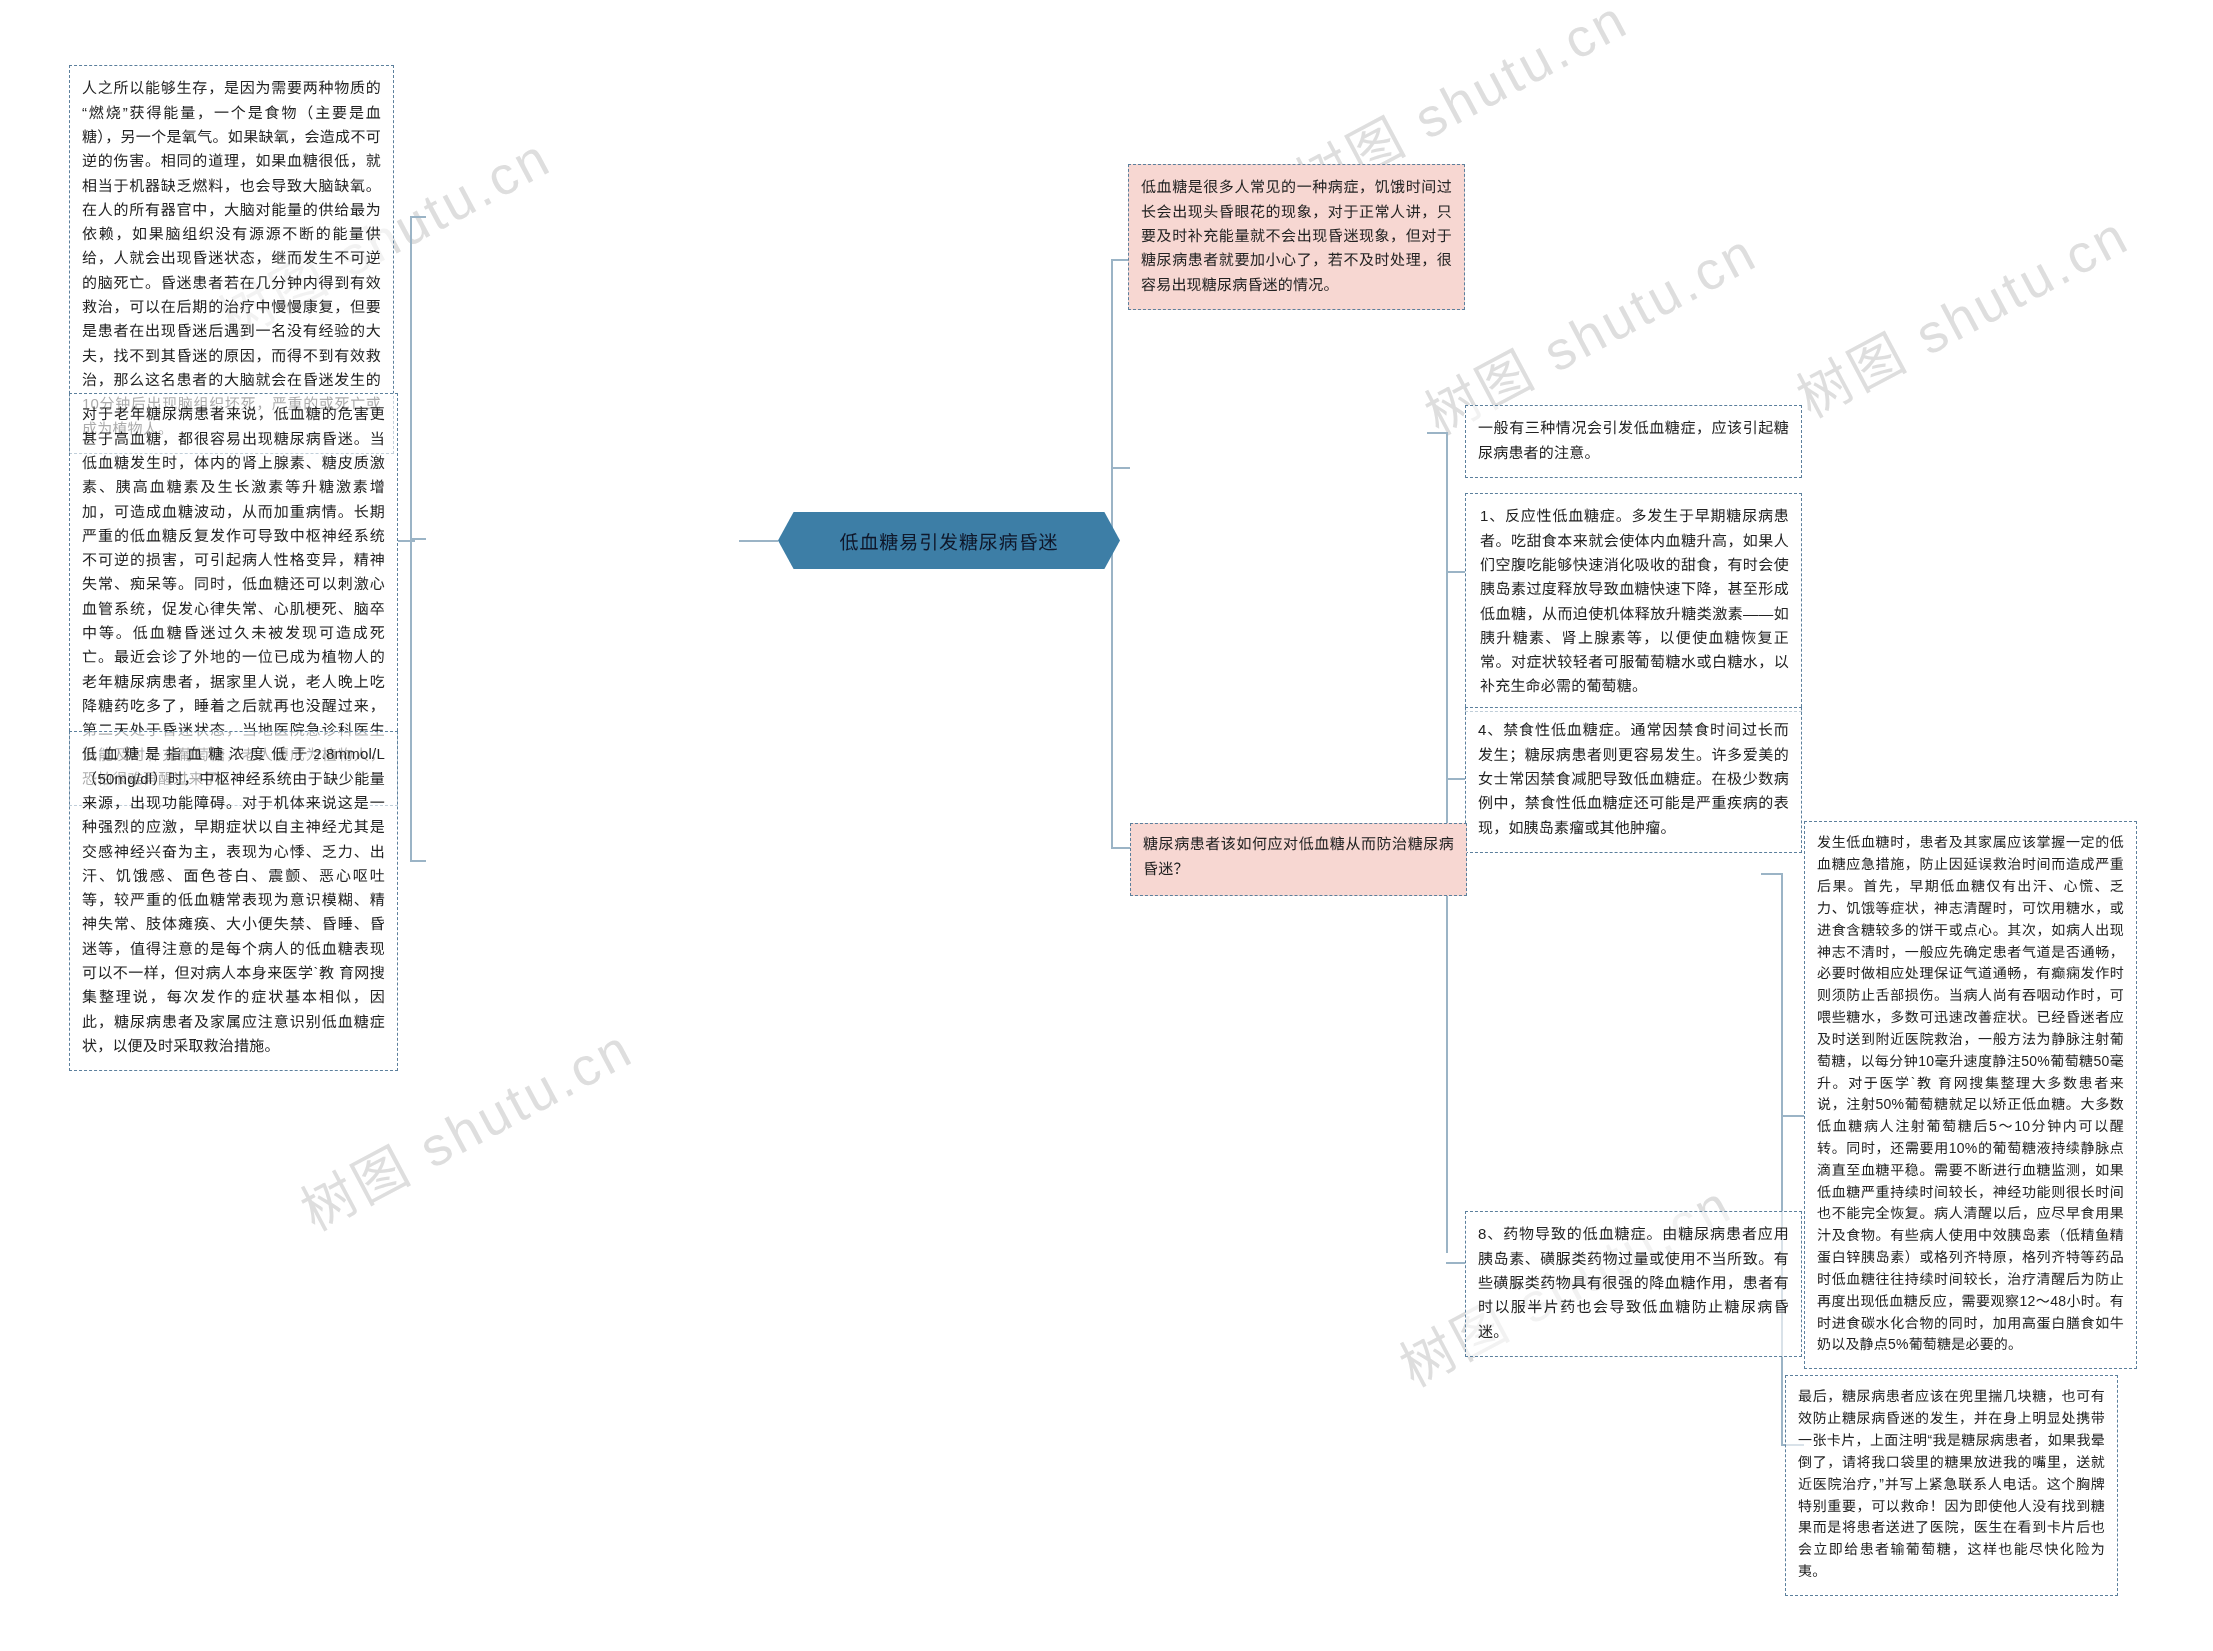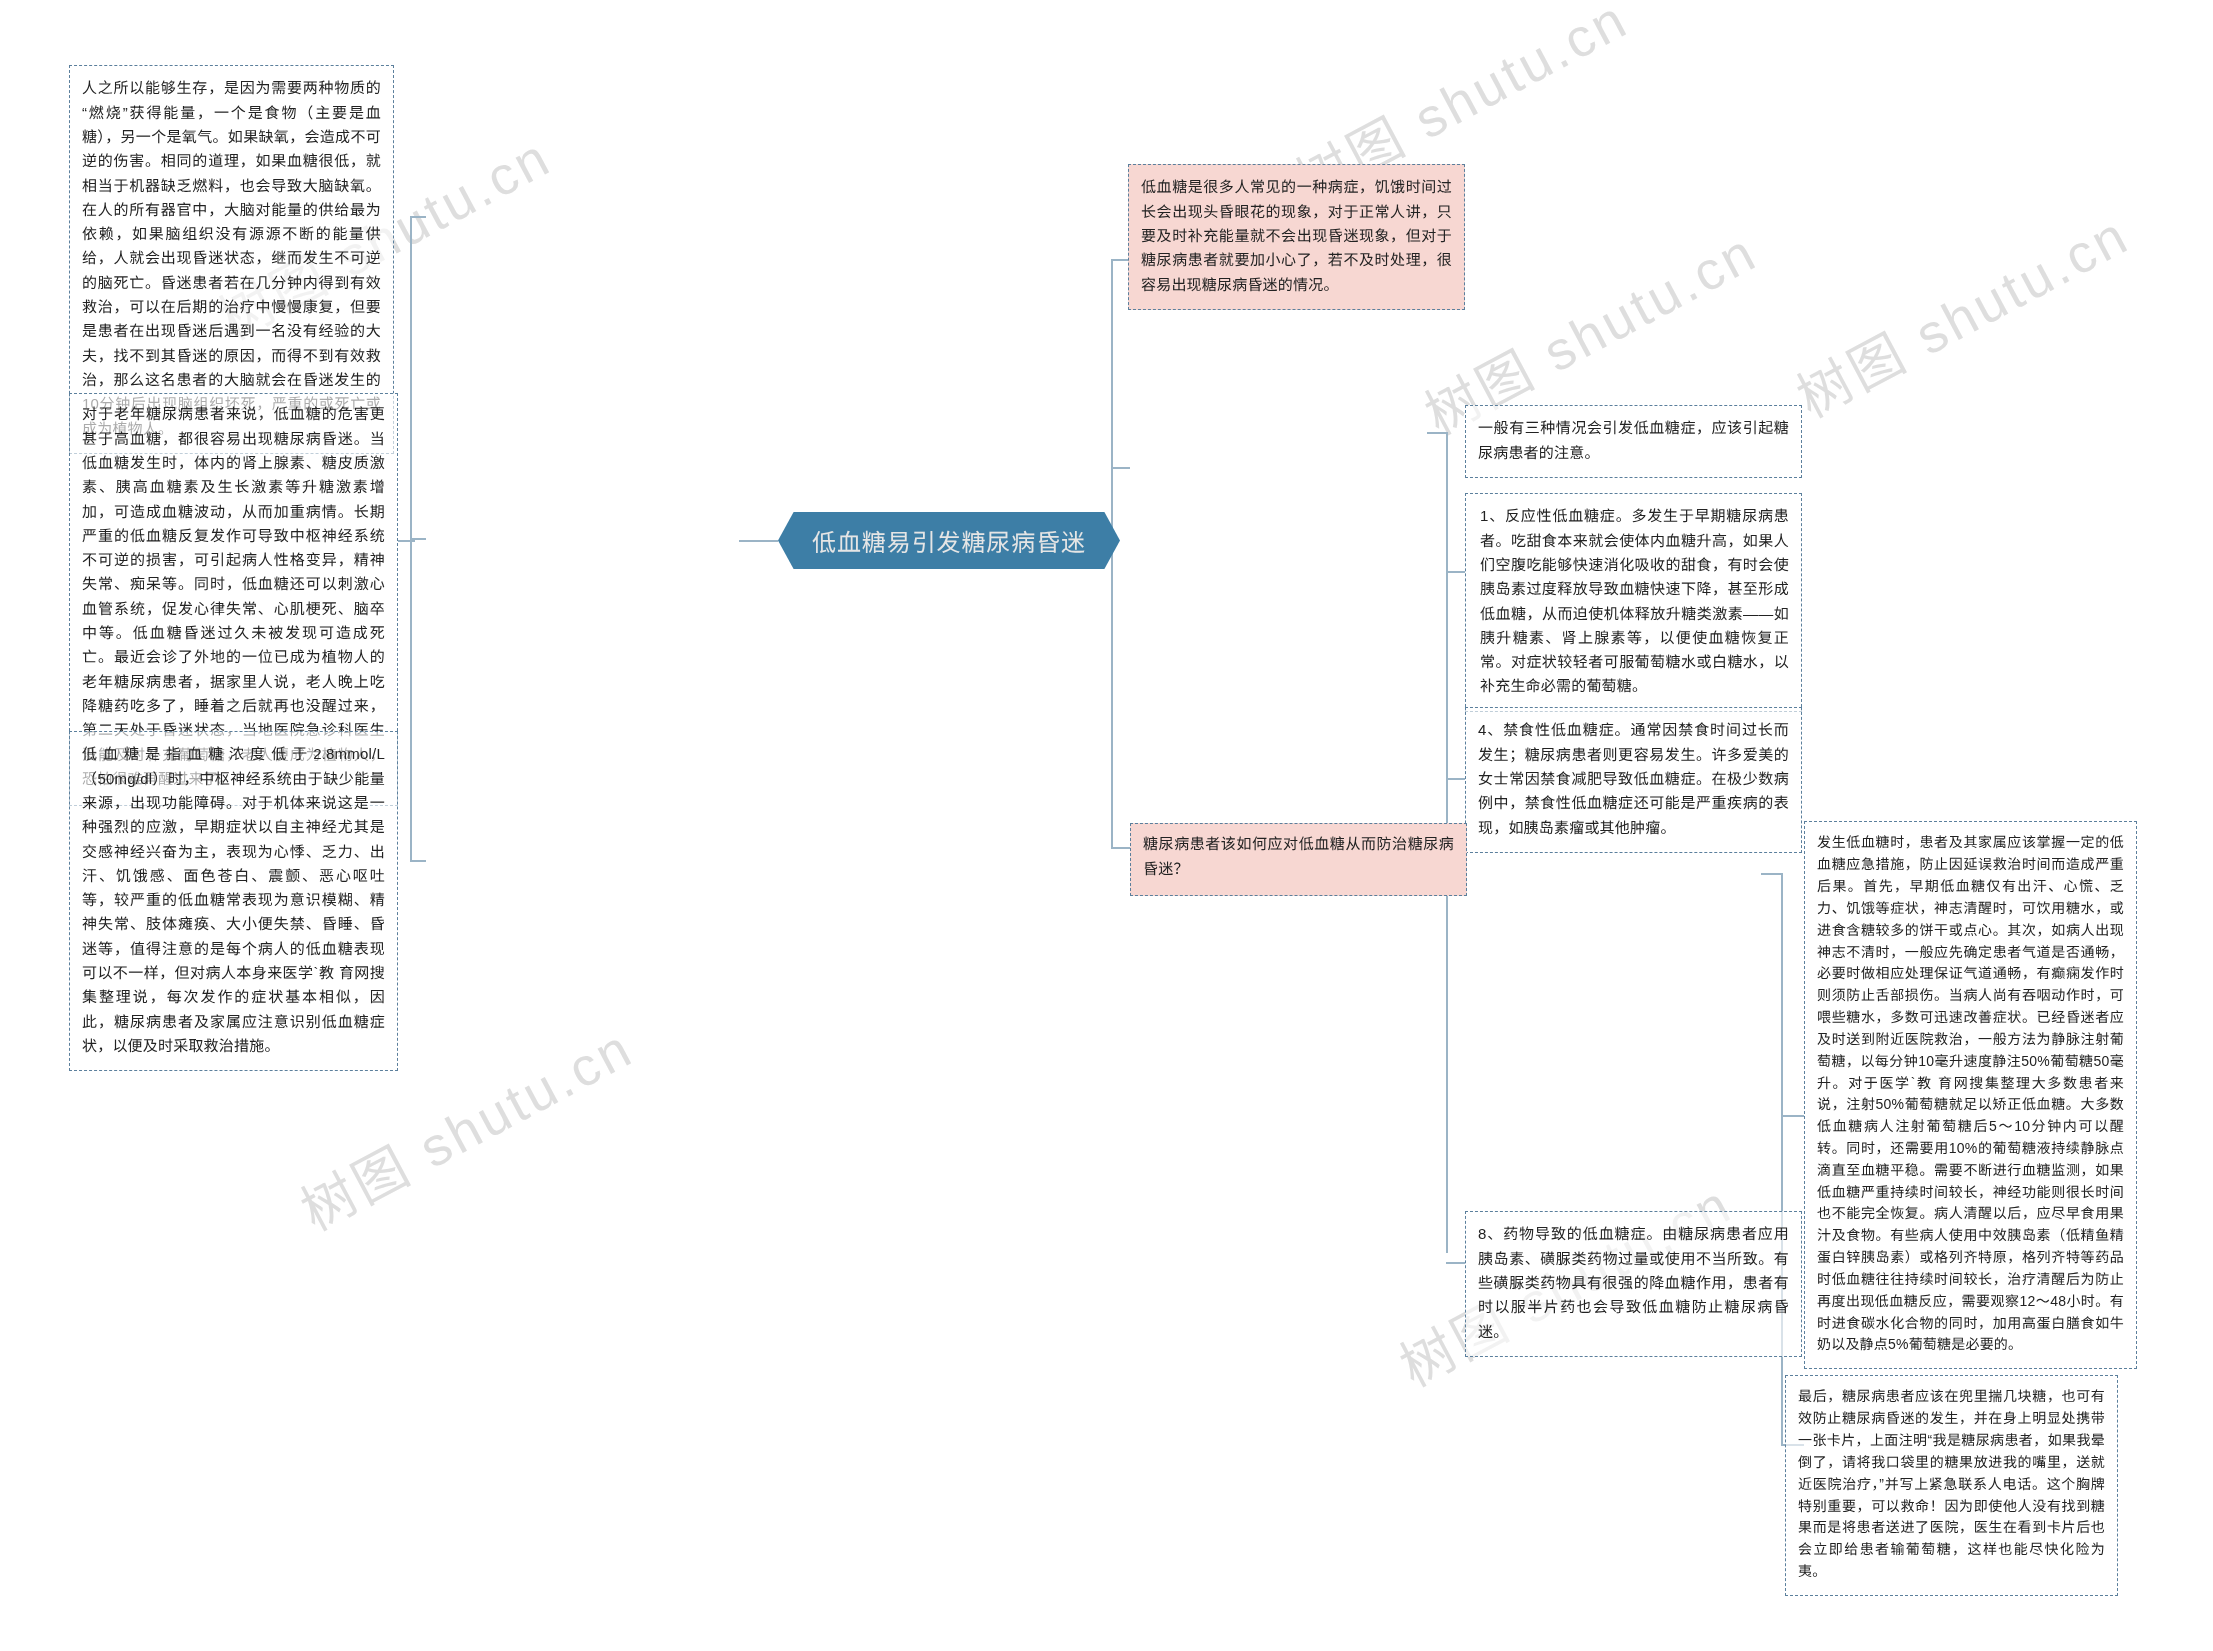--- a/index.html
+++ b/index.html
@@ -46,22 +46,22 @@
 
   
   .central{
     position:absolute;
     z-index:5;
     height:57px;
     display:flex;
     align-items:center;
     justify-content:center;
     background:#3d7ea6;
-    color:#e5e5e5;
-    font-size:24px;
+    color:#0f172a;
+    font-size:19px;
     letter-spacing:0.9px;
     padding:0 22.5px;
     clip-path:polygon(15.6px 0, calc(100% - 15.6px) 0, 100% 50%, calc(100% - 15.6px) 100%, 15.6px 100%, 0 50%);
   }
 
   
   .conn{position:absolute;z-index:1;background:#9bb4c6;}
   .conn.h{height:1.7px;}
   .conn.v{width:1.7px;}
 </style>

